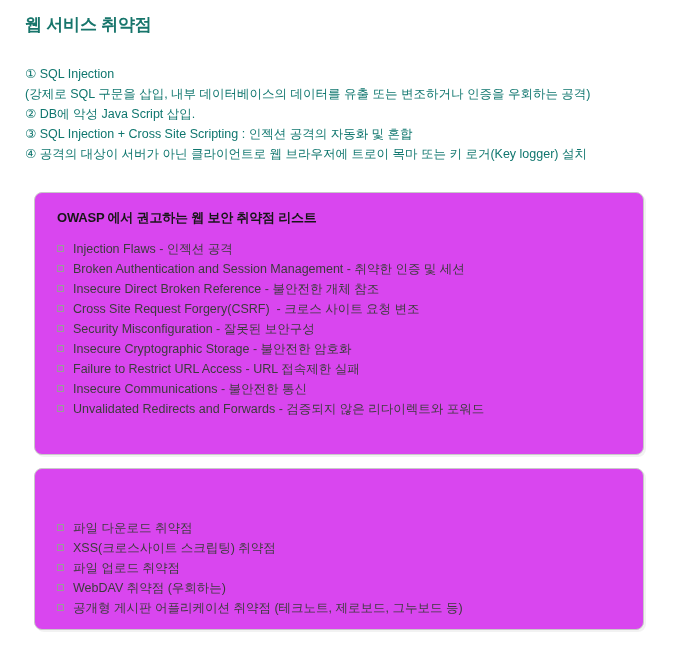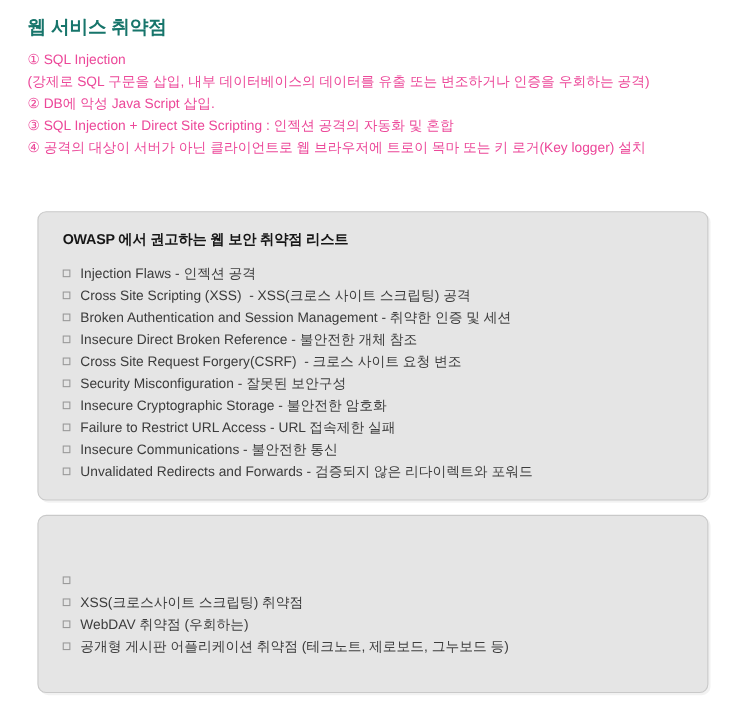--- a/index.html
+++ b/index.html
@@ -26,36 +26,36 @@
     top: 13px;
     margin: 0;
     font-size: 17px;
     font-weight: bold;
     color: #17756b;
     letter-spacing: -0.2px;
   }
   .intro {
     position: absolute;
     left: 25px;
-    top: 44px;
+    top: 64px;
     right: 10px;
     font-size: 12.5px;
     line-height: 20px;
-    color: #ec4899;
+    color: #0f766e;
   }
   .intro-line {
     height: 20px;
     white-space: pre;
   }
   .box {
     position: absolute;
     left: 34px;
     width: 610px;
     box-sizing: border-box;
-    background: #e5e5e5;
+    background: #d946ef;
     border: 1px solid #c9c9c9;
     border-radius: 8px;
     box-shadow: 2px 2px 0 rgba(0,0,0,0.05);
   }
   .box-owasp { top: 192px; height: 263px; }
   .box-nis   { top: 468px; height: 162px; }
   .box-title {
     position: absolute;
     left: 22px;
     margin: 0;
@@ -104,38 +104,34 @@
   <h1 class="page-title">웹 서비스 취약점</h1>
 
   <div class="intro">
 
       <div class="intro-line">① SQL Injection</div>
 
       <div class="intro-line">(강제로 SQL 구문을 삽입, 내부 데이터베이스의 데이터를 유출 또는 변조하거나 인증을 우회하는 공격)</div>
 
       <div class="intro-line">② DB에 악성 Java Script 삽입.</div>
 
-      <div class="intro-line">③ SQL Injection + Direct Site Scripting : 인젝션 공격의 자동화 및 혼합</div>
+      <div class="intro-line">③ SQL Injection + Cross Site Scripting : 인젝션 공격의 자동화 및 혼합</div>
 
       <div class="intro-line">④ 공격의 대상이 서버가 아닌 클라이언트로 웹 브라우저에 트로이 목마 또는 키 로거(Key logger) 설치</div>
     </div>
 
   <section class="box box-owasp">
     <h2 class="box-title">OWASP 에서 권고하는 웹 보안 취약점 리스트</h2>
     <ul class="item-list">
 
         <li class="list-item">
           <span class="bullet"></span>
           <span class="item-text">Injection Flaws - 인젝션 공격</span>
         </li>
 
-        <li class="list-item">
-          <span class="bullet"></span>
-          <span class="item-text">Cross Site Scripting (XSS)  - XSS(크로스 사이트 스크립팅) 공격</span>
-        </li>
 
         <li class="list-item">
           <span class="bullet"></span>
           <span class="item-text">Broken Authentication and Session Management - 취약한 인증 및 세션</span>
         </li>
 
         <li class="list-item">
           <span class="bullet"></span>
           <span class="item-text">Insecure Direct Broken Reference - 불안전한 개체 참조</span>
         </li>
@@ -170,27 +166,32 @@
           <span class="item-text">Unvalidated Redirects and Forwards - 검증되지 않은 리다이렉트와 포워드</span>
         </li>
       </ul>
   </section>
 
   <section class="box box-nis">
     <ul class="item-list">
 
         <li class="list-item">
           <span class="bullet"></span>
+          <span class="item-text">파일 다운로드 취약점</span>
         </li>
 
         <li class="list-item">
           <span class="bullet"></span>
           <span class="item-text">XSS(크로스사이트 스크립팅) 취약점</span>
         </li>
 
+        <li class="list-item">
+          <span class="bullet"></span>
+          <span class="item-text">파일 업로드 취약점</span>
+        </li>
 
         <li class="list-item">
           <span class="bullet"></span>
           <span class="item-text">WebDAV 취약점 (우회하는)</span>
         </li>
 
         <li class="list-item">
           <span class="bullet"></span>
           <span class="item-text">공개형 게시판 어플리케이션 취약점 (테크노트, 제로보드, 그누보드 등)</span>
         </li>

